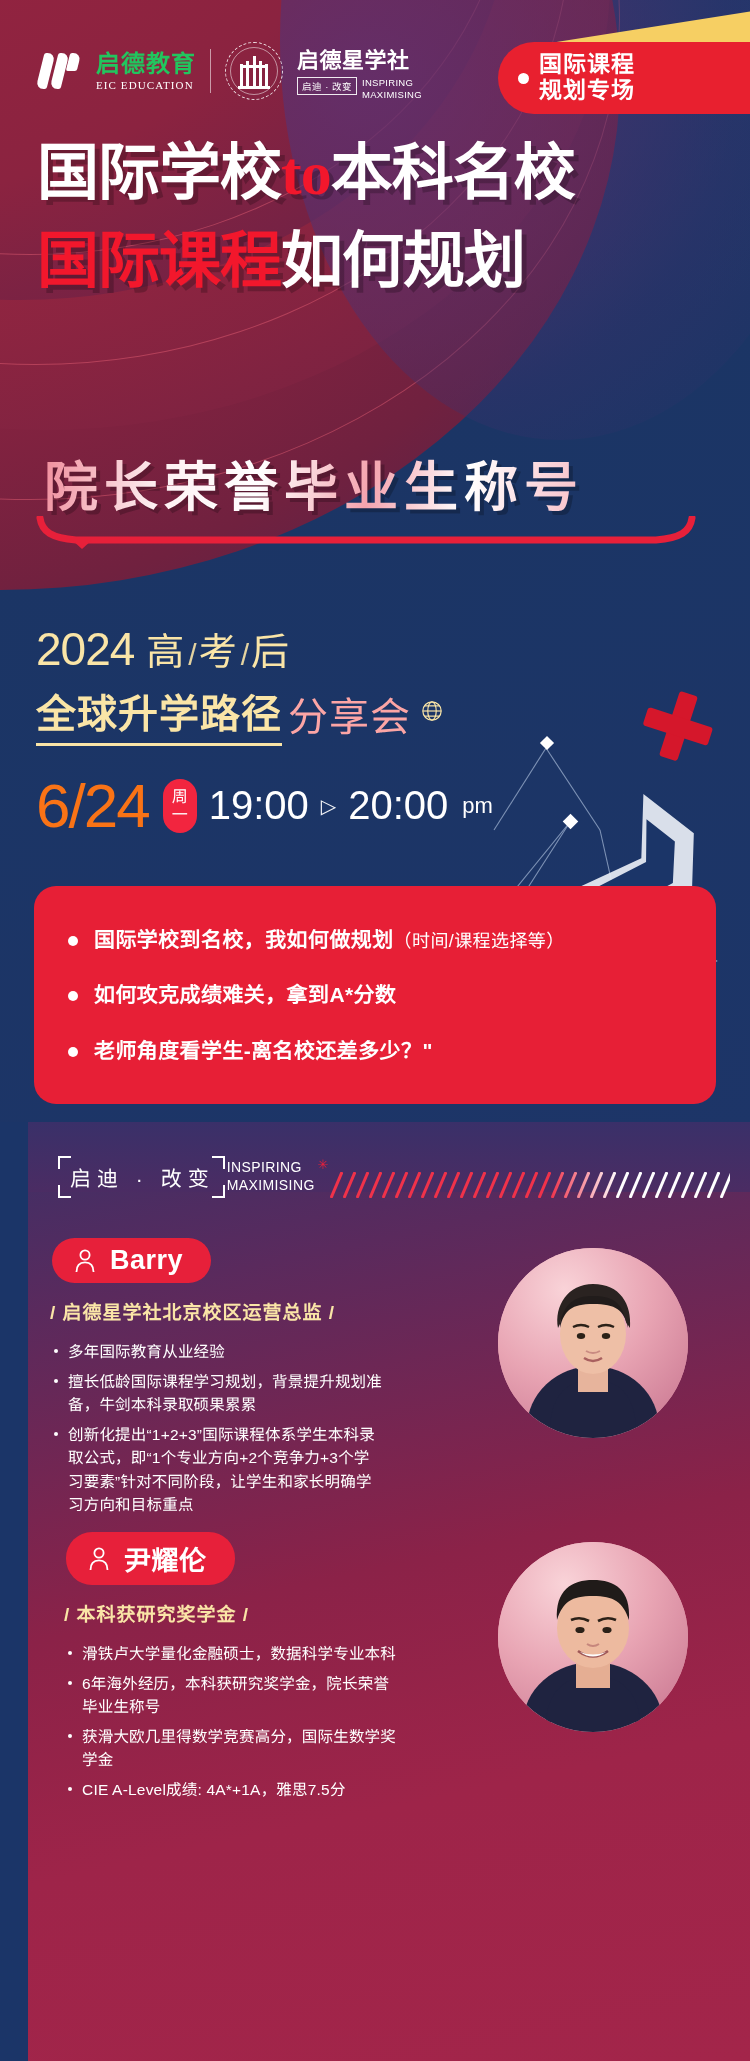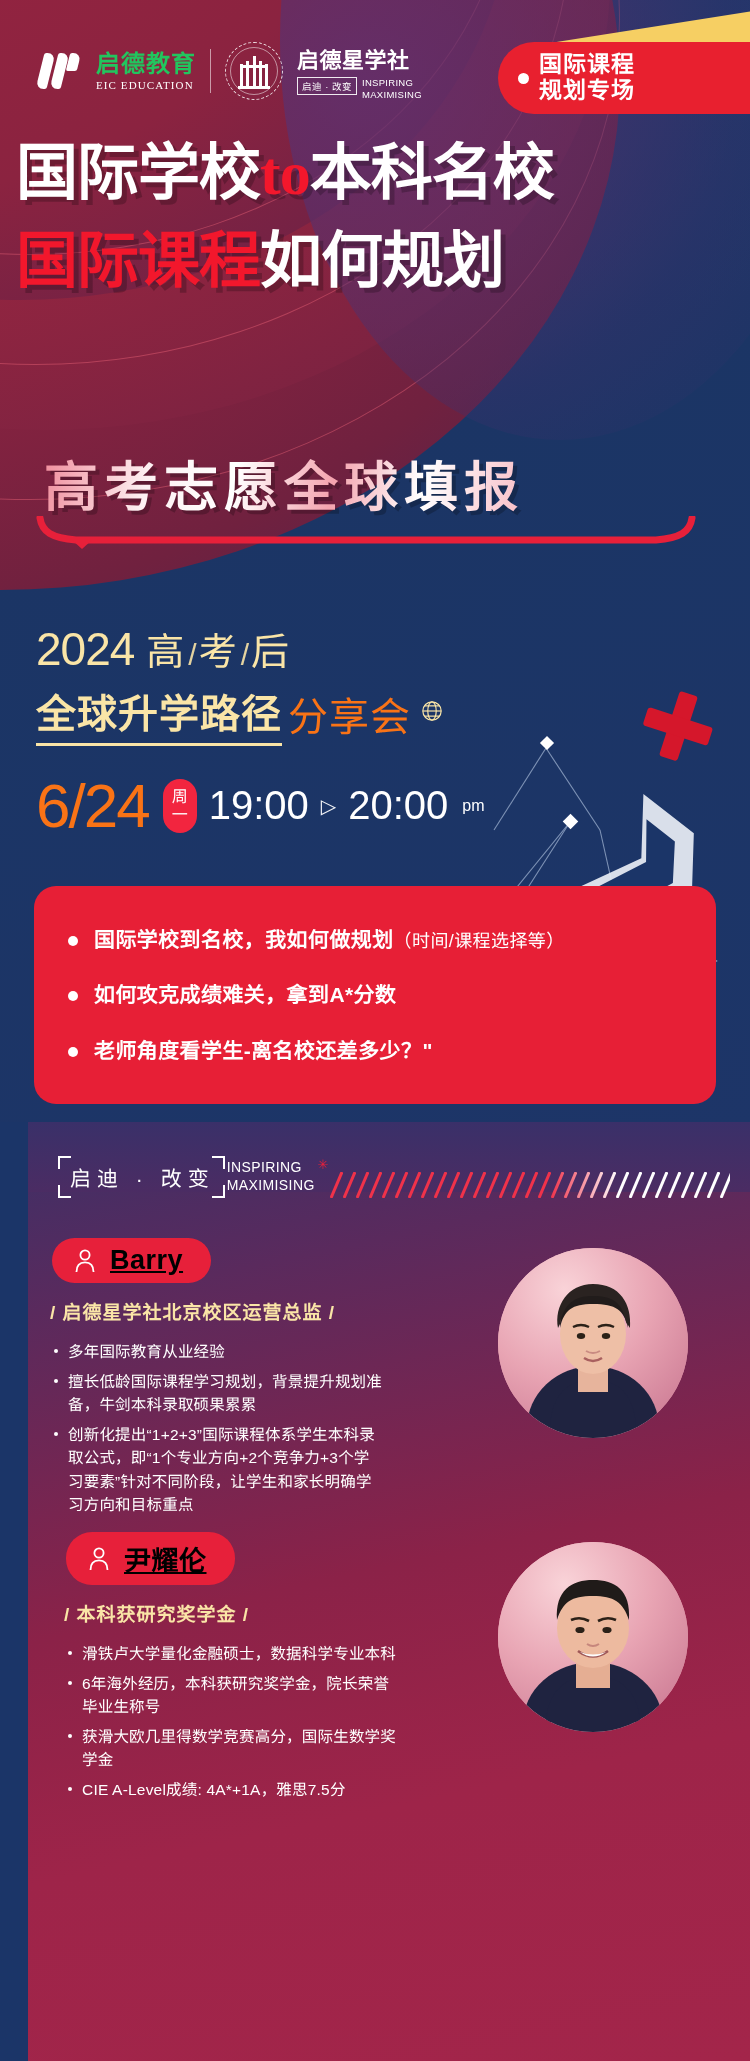--- a/index.html
+++ b/index.html
@@ -105,21 +105,21 @@
   .logo2-sub { display:flex; align-items:flex-start; gap:5px; margin-top:3px; }
   .logo2-box {
     border:1px solid rgba(255,255,255,.9); padding:1px 4px; font-size:9.5px; color:#fff; letter-spacing:.5px;
   }
   .logo2-en { font-size:9.5px; color:#fff; line-height:1.25; letter-spacing:.3px; }
 
   
   .title-block { position:absolute; left:0; top:142px; width:750px; }
   .t-line1, .t-line2 {
     font-weight:bold; font-size:62px; letter-spacing:-1px; line-height:1;
-    padding-left:16px; white-space:nowrap;
+    padding-left:37px; white-space:nowrap;
   }
   .t-line1 { color:#fff; text-shadow:5px 5px 0 rgba(0,0,0,.22); }
   .t-line1 em { color:#f2172c; font-style:normal; font-family:"Liberation Serif",serif; font-weight:bold; }
   .t-line2 { margin-top:26px; text-shadow:5px 5px 0 rgba(0,0,0,.22); }
   .t-line2 .red { color:#f2172c; }
   .t-line2 .wht { color:#fff; }
 
   
   .t-line3 {
     position:absolute; left:44px; top:443px; font-weight:bold; font-size:54px;
@@ -139,34 +139,34 @@
   .sub2024 { position:absolute; left:36px; top:583px; }
   .sub-r1 { display:flex; align-items:baseline; gap:0; color:#fae5a7; }
   .sub-num { font-size:46px; font-weight:500; letter-spacing:-1px;margin-top:39px; }
   .sub-cn { font-size:38px; margin-left:12px; letter-spacing:2px; }
   .sub-sl { font-size:30px; color:#fae5a7; opacity:.9; margin:0 2px; }
   .sub-r2 { display:flex; align-items:center; gap:6px; margin-top:6px; }
   .sub-strong {
     font-size:40px; font-weight:bold; color:#fae5a7; letter-spacing:1px;
     border-bottom:3px solid #fae5a7; padding-bottom:3px;
   }
-  .sub-rest { font-size:40px; color:#f97316; letter-spacing:1px; font-weight:400; }
+  .sub-rest { font-size:40px; color:#fca5a5; letter-spacing:1px; font-weight:400; }
   .globe { width:22px; height:22px; margin-left:4px; margin-bottom:6px; }
 
   
   .datetime { position:absolute; left:36px; top:770px; display:flex; align-items:center; }
   .dt-big { color:#f97316; font-size:62px; font-weight:400; letter-spacing:-2px; }
   .dt-pill {
     width:34px; height:54px; background:#f2253f; border-radius:17px;
     color:#fff; font-size:16px; display:flex; flex-direction:column;
     align-items:center; justify-content:center; line-height:1.1; margin:0 12px 0 14px;
   }
   .dt-time { color:#fff; font-size:40px; letter-spacing:0; display:flex; align-items:center; gap:12px; }
   .dt-tri { font-size:20px; opacity:.95; }
-  .dt-pm { font-size:16px; margin-left:2px; }
+  .dt-pm { font-size:22px; margin-left:2px; }
 
   
   .deco { position:absolute; right:-30px; top:690px; width:330px; height:320px; }
 
   
   .agenda {
     position:absolute; left:34px; top:886px; width:682px;
     background:#e71f36; border-radius:22px; padding:26px 28px 26px 34px;
   }
   .agenda-item { display:flex; align-items:flex-start; gap:16px; padding:13px 0; }
@@ -203,21 +203,21 @@
 
   
   .speaker { position:absolute; left:0; width:750px; }
   .sp1 { top:1238px; }
   .sp2 { top:1532px;margin-left:14px; }
   .sp-name-pill {
     margin-left:52px; display:inline-flex; align-items:center; gap:14px;
     background:#e7203a; border-radius:26px; padding:7px 28px 7px 22px;
   }
   .person-icon { width:22px; height:26px; flex:0 0 auto; }
-  .sp-name { color:#000000; font-size:27px; font-weight:bold; letter-spacing:.5px;text-decoration:underline; }
+  .sp-name { color:#ffffff; font-size:27px; font-weight:bold; letter-spacing:.5px; }
   .sp-role {
     margin-left:50px; margin-top:14px; color:#fae5a7; font-size:19px; font-weight:bold; letter-spacing:1px;
   }
   .sp-bullets { margin-left:52px; margin-top:16px; width:330px; }
   .sp-bullets li {
     list-style:none; position:relative; padding-left:16px; margin-bottom:6px;
     color:#fff; font-size:15.5px; line-height:1.52; letter-spacing:.2px;
   }
   .sp-bullets li:before {
     content:""; position:absolute; left:2px; top:9px; width:4px; height:4px;
@@ -295,21 +295,21 @@
         </span>
       </div>
     </div>
   </div>
 
   <div class="title-block">
     <div class="t-line1"><span>国际学校</span><em>to</em><span>本科名校</span></div>
     <div class="t-line2"><span class="red">国际课程</span><span class="wht">如何规划</span></div>
   </div>
 
-  <div class="t-line3">高考志愿全球填报</div>
+  <div class="t-line3">院长荣誉毕业生称号</div>
 
   <div class="swoosh">
     <svg width="660" height="34" viewBox="0 0 660 34">
       <path d="M4 2 C6 16, 16 22, 40 24 L620 24 C644 22, 654 16, 656 2" fill="none" stroke="#e7203a" stroke-width="7" stroke-linecap="round"></path>
       <path d="M36 24 L46 33 L56 24 Z" fill="#e7203a"></path>
     </svg>
   </div>
 
   <div class="sub2024">
     <div class="sub-r1">

